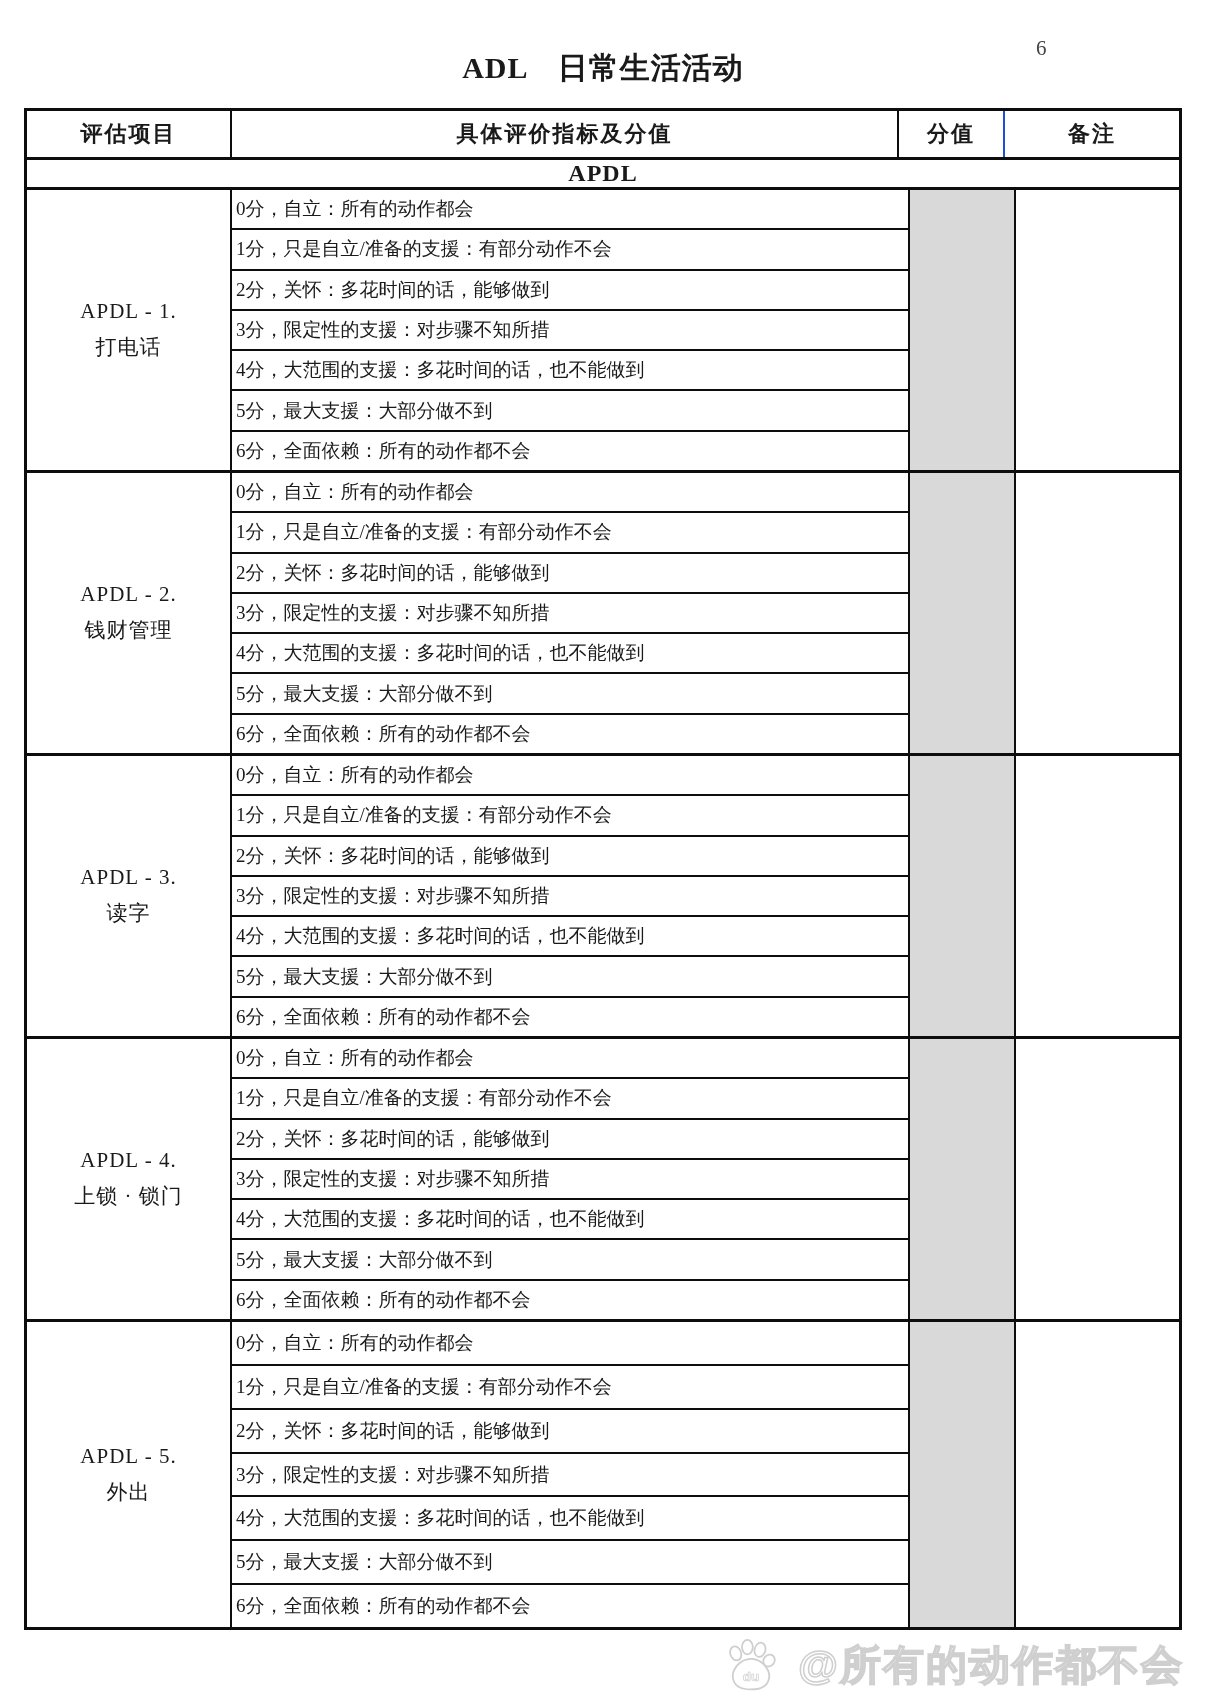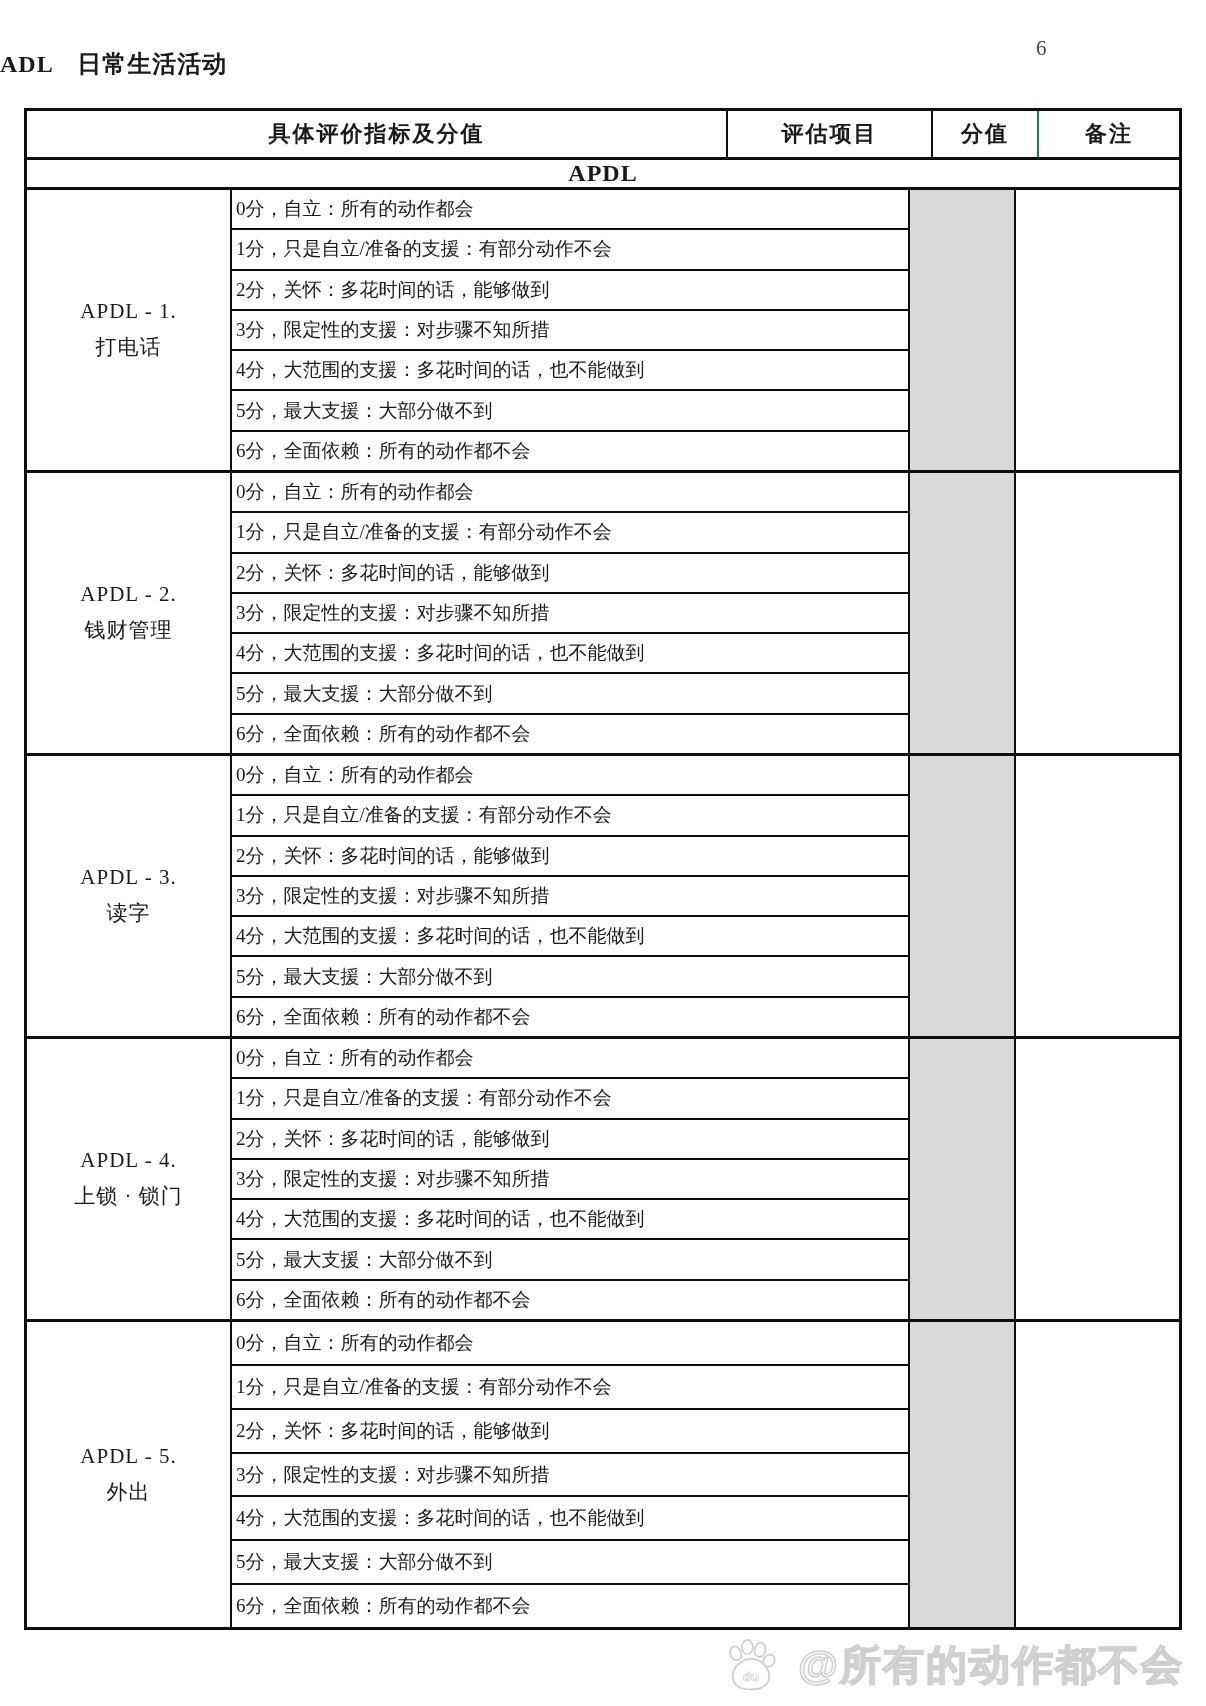--- a/index.html
+++ b/index.html
@@ -10,43 +10,43 @@
     font-family: "Liberation Serif", "DejaVu Serif", serif;
     color: #1a1a1a;
     overflow: hidden;
   }
   .page-number {
     position: absolute; left: 1036px; top: 36px;
     font-size: 21px; color: #444;
   }
   .doc-title {
     position: absolute; top: 48px; left: 0; width: 100%;
-    font-size: 24px; font-weight: bold;
+    text-align: center; font-size: 30px; font-weight: bold;
     letter-spacing: 1px;
   }
   .assess-table {
     position: absolute; left: 24px; top: 108px;
     width: 1158px; height: 1522px;
     border: 3px solid #0d0d0d;
     display: flex; flex-direction: column;
     background: #fff;
   }
   .thead {
     display: flex; height: 49px; flex: none;
     border-bottom: 3px solid #0d0d0d;
     font-weight: bold; font-size: 22px;
   }
   .thead .cell {
     display: flex; align-items: center; justify-content: center;
     letter-spacing: 2px;
   }
   .col-item   { width: 205px; flex: none; border-right: 2px solid #0d0d0d; }
   .col-crit   { flex: 1; border-right: 2px solid #0d0d0d; }
-  .col-score  { width: 106px; flex: none; border-right: 2px solid #15803d; }
-  .col-note   { width: 140px; flex: none; }
+  .col-score  { width: 106px; flex: none; border-right: 2px solid #1d4ed8; }
+  .col-note   { width: 174px; flex: none; }
   .section-row {
     height: 30px; flex: none;
     border-bottom: 3px solid #0d0d0d;
     display: flex; align-items: center; justify-content: center;
     font-weight: bold; font-size: 24px; letter-spacing: 1px;
   }
   .groups { flex: 1; display: flex; flex-direction: column; }
   .group {
     display: flex; height: 283px; flex: none;
     border-bottom: 3px solid #0d0d0d;
@@ -92,22 +92,22 @@
   .wm-icon { width: 54px; height: 54px; }
 </style>
 </head>
 <body>
 
 <div class="page-number">6</div>
 <div class="doc-title">ADL　日常生活活动</div>
 
 <div class="assess-table">
   <div class="thead">
+    <div class="cell col-item">评估项目</div>
     <div class="cell col-crit">具体评价指标及分值</div>
-    <div class="cell col-item">评估项目</div>
     <div class="cell col-score">分值</div>
     <div class="cell col-note">备注</div>
   </div>
   <div class="section-row">APDL</div>
   <div class="groups">
   <div class="group">
     <div class="group-label">
       <span>APDL - 1.</span>
       <span>打电话</span>
     </div>

